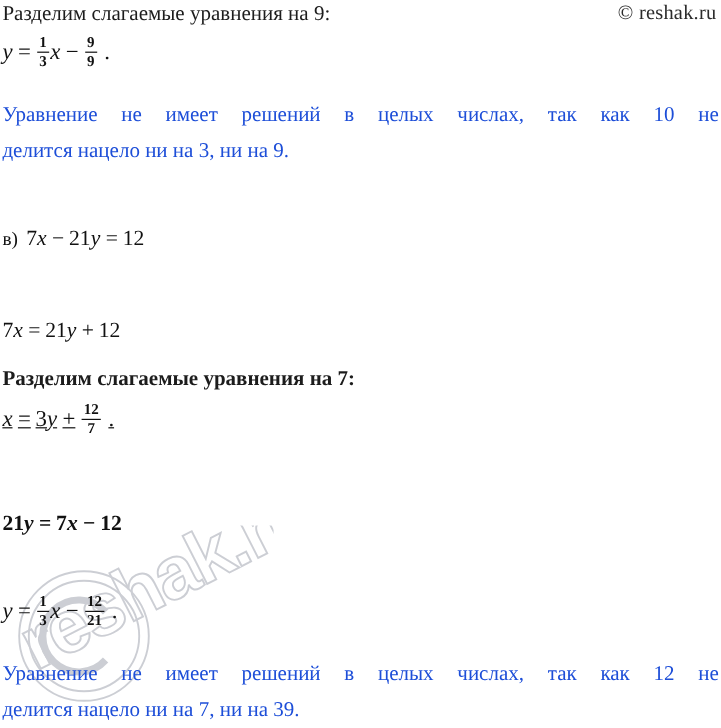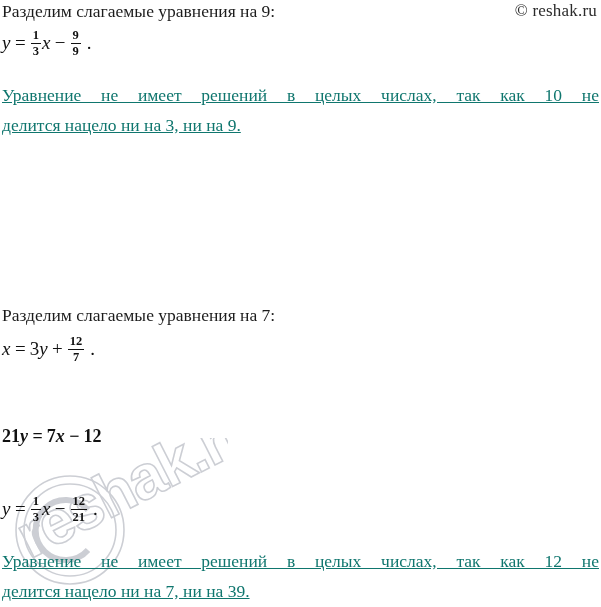--- a/index.html
+++ b/index.html
@@ -50,22 +50,21 @@
   }
 
   .para {
     position: absolute;
     left: 2px;
     width: 597px;
     font-size: 17.5px;
     line-height: 30px;
     text-align: justify;
     text-align-last: left;
-    color: #0f766e;
-    text-decoration: underline;
+    color: #1d4ed8;
   }
   .para .l1 {
     display: block;
     text-align: justify;
     text-align-last: justify;
     white-space: nowrap;
   }
   .para .l2 {
     display: block;
     text-align: center;
@@ -152,26 +151,32 @@
 
   <div class="math" style="top:30px;">
     <span class="mi">y</span><span class="op">=</span><span class="frac"><span class="num">1</span><span class="den">3</span></span><span class="mi">x</span><span class="op">−</span><span class="frac"><span class="num">9</span><span class="den">9</span></span><span class="dot">.</span>
   </div>
 
   <div class="para" style="top:80px;">
     <span class="l1">Уравнение не имеет решений в целых числах, так как 10 не</span>
     <span class="l2">делится нацело ни на 3, ни на 9.</span>
   </div>
 
+  <div class="math" style="top:188px; font-size:18px;">
+    <span class="label-let">в)</span><span class="mn">7</span><span class="mi">x</span><span class="op">−</span><span class="mn">21</span><span class="mi">y</span><span class="op">=</span><span class="mn">12</span>
+  </div>
 
 
+  <div class="math" style="top:265px; font-size:18px;">
+    <span class="mn">7</span><span class="mi">x</span><span class="op">=</span><span class="mn">21</span><span class="mi">y</span><span class="op">+</span><span class="mn">12</span>
+  </div>
 
-  <div class="line" style="top:302px;">Разделим слагаемые уравнения на 7:</div>
+  <div class="line" style="top:302px;font-weight:bold;">Разделим слагаемые уравнения на 7:</div>
 
-  <div class="math" style="top:336px;">
+  <div class="math" style="top:336px;text-decoration:underline;">
     <span class="mi">x</span><span class="op">=</span><span class="mn">3</span><span class="mi">y</span><span class="op">+</span><span class="frac"><span class="num">12</span><span class="den">7</span></span><span class="dot">.</span>
   </div>
 
 
   <div class="math" style="top:426px; font-size:18px;font-weight:bold;">
     <span class="mn">21</span><span class="mi">y</span><span class="op">=</span><span class="mn">7</span><span class="mi">x</span><span class="op">−</span><span class="mn">12</span>
   </div>
 
 
   <div class="math" style="top:496px;">

